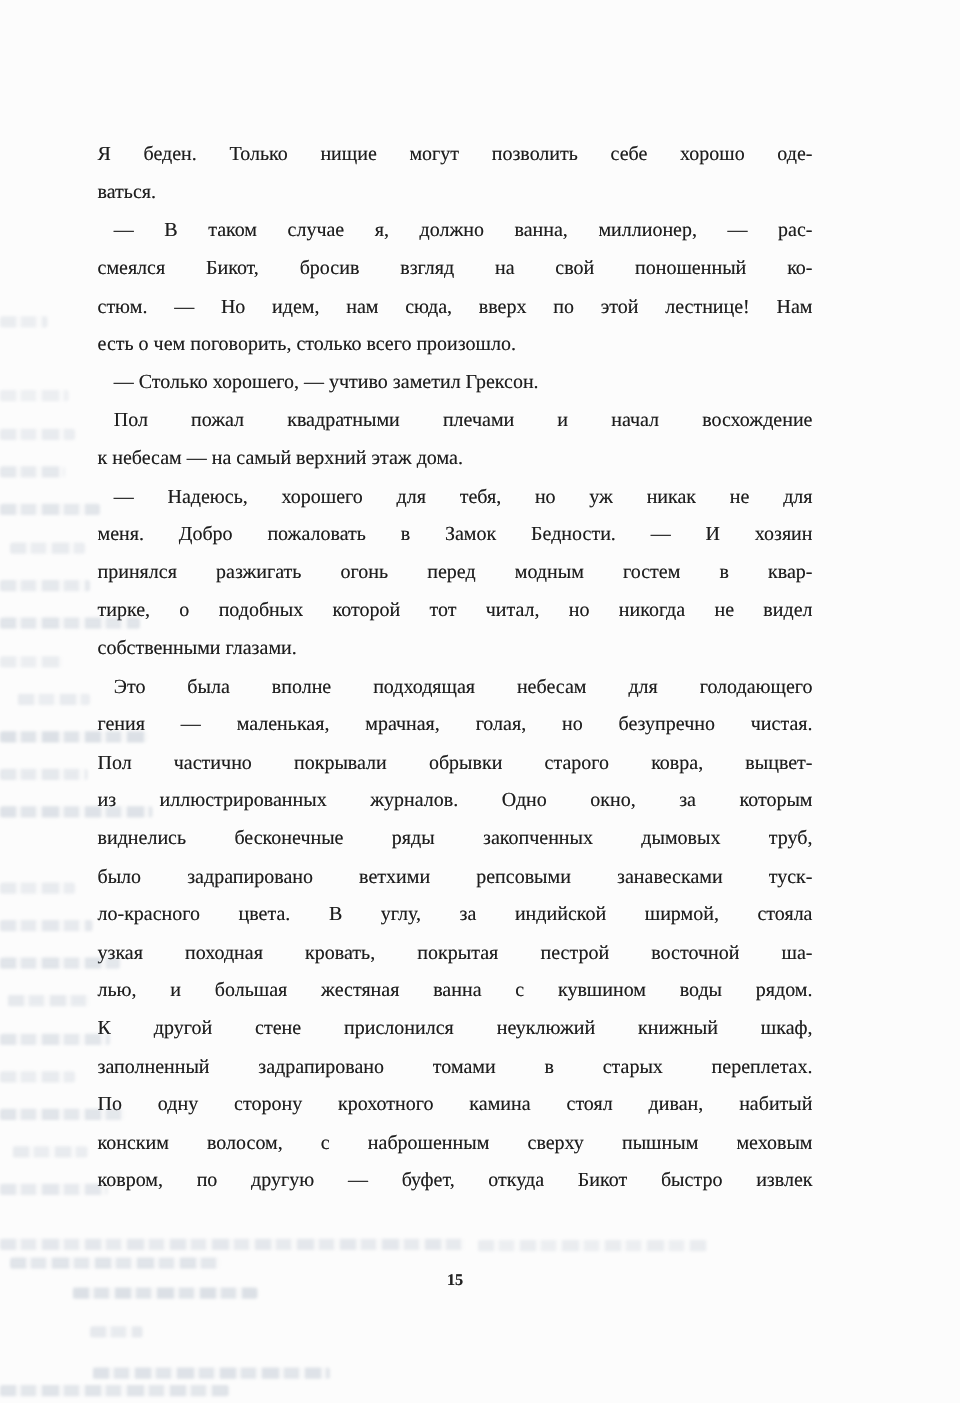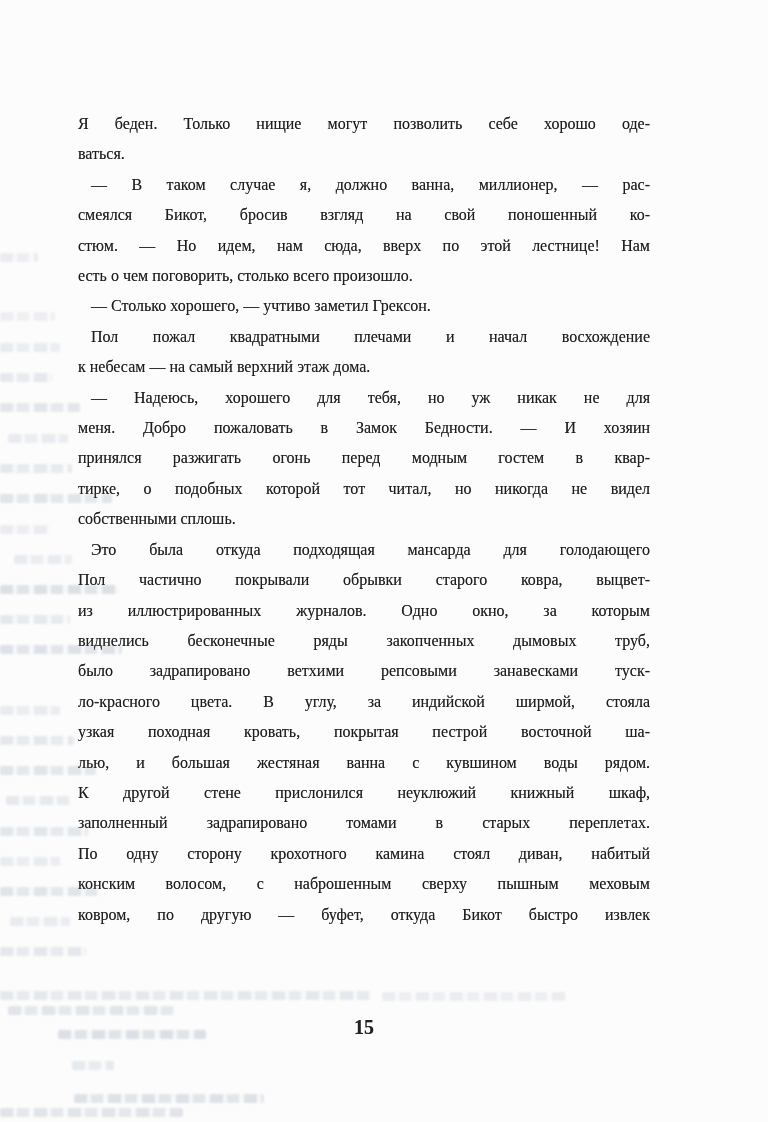--- a/index.html
+++ b/index.html
@@ -27,21 +27,21 @@
     white-space: normal;
     text-shadow: 0 0 0.5px rgba(25,25,25,0.55);
   }
   .line.indent { padding-left: 13px; }
   .line.last { text-align-last: left; }
   .page-number {
     position: absolute;
     left: 78px; top: 1016px;
     width: 572px;
     text-align: center;
-    font-size: 20px;
+    font-size: 13px;
     font-weight: 700;
     color: #222;
     text-shadow: 0 0 0.5px rgba(25,25,25,0.5);
   }
   .ghost {
     position: absolute;
     height: 9px;
     border-radius: 2px;
     filter: blur(1.1px);
     background: repeating-linear-gradient(90deg,
@@ -62,22 +62,23 @@
       <div class="line">смеялся Бикот, бросив взгляд на свой поношенный ко-</div>
       <div class="line">стюм. — Но идем, нам сюда, вверх по этой лестнице! Нам</div>
       <div class="line last">есть о чем поговорить, столько всего произошло.</div>
       <div class="line indent last">— Столько хорошего, — учтиво заметил Грексон.</div>
       <div class="line indent">Пол пожал квадратными плечами и начал восхождение</div>
       <div class="line last">к небесам — на самый верхний этаж дома.</div>
       <div class="line indent">— Надеюсь, хорошего для тебя, но уж никак не для</div>
       <div class="line">меня. Добро пожаловать в Замок Бедности. — И хозяин</div>
       <div class="line">принялся разжигать огонь перед модным гостем в квар-</div>
       <div class="line">тирке, о подобных которой тот читал, но никогда не видел</div>
-      <div class="line last">собственными сплошь.</div>
-      <div class="line indent">Это была откуда подходящая мансарда для голодающего</div>
+      <div class="line last">собственными глазами.</div>
+      <div class="line indent">Это была вполне подходящая небесам для голодающего</div>
+      <div class="line">гения — маленькая, мрачная, голая, но безупречно чистая.</div>
       <div class="line">Пол частично покрывали обрывки старого ковра, выцвет-</div>
       <div class="line">из иллюстрированных журналов. Одно окно, за которым</div>
       <div class="line">виднелись бесконечные ряды закопченных дымовых труб,</div>
       <div class="line">было задрапировано ветхими репсовыми занавесками туск-</div>
       <div class="line">ло-красного цвета. В углу, за индийской ширмой, стояла</div>
       <div class="line">узкая походная кровать, покрытая пестрой восточной ша-</div>
       <div class="line">лью, и большая жестяная ванна с кувшином воды рядом.</div>
       <div class="line">К другой стене прислонился неуклюжий книжный шкаф,</div>
       <div class="line">заполненный задрапировано томами в старых переплетах.</div>
       <div class="line">По одну сторону крохотного камина стоял диван, набитый</div>

